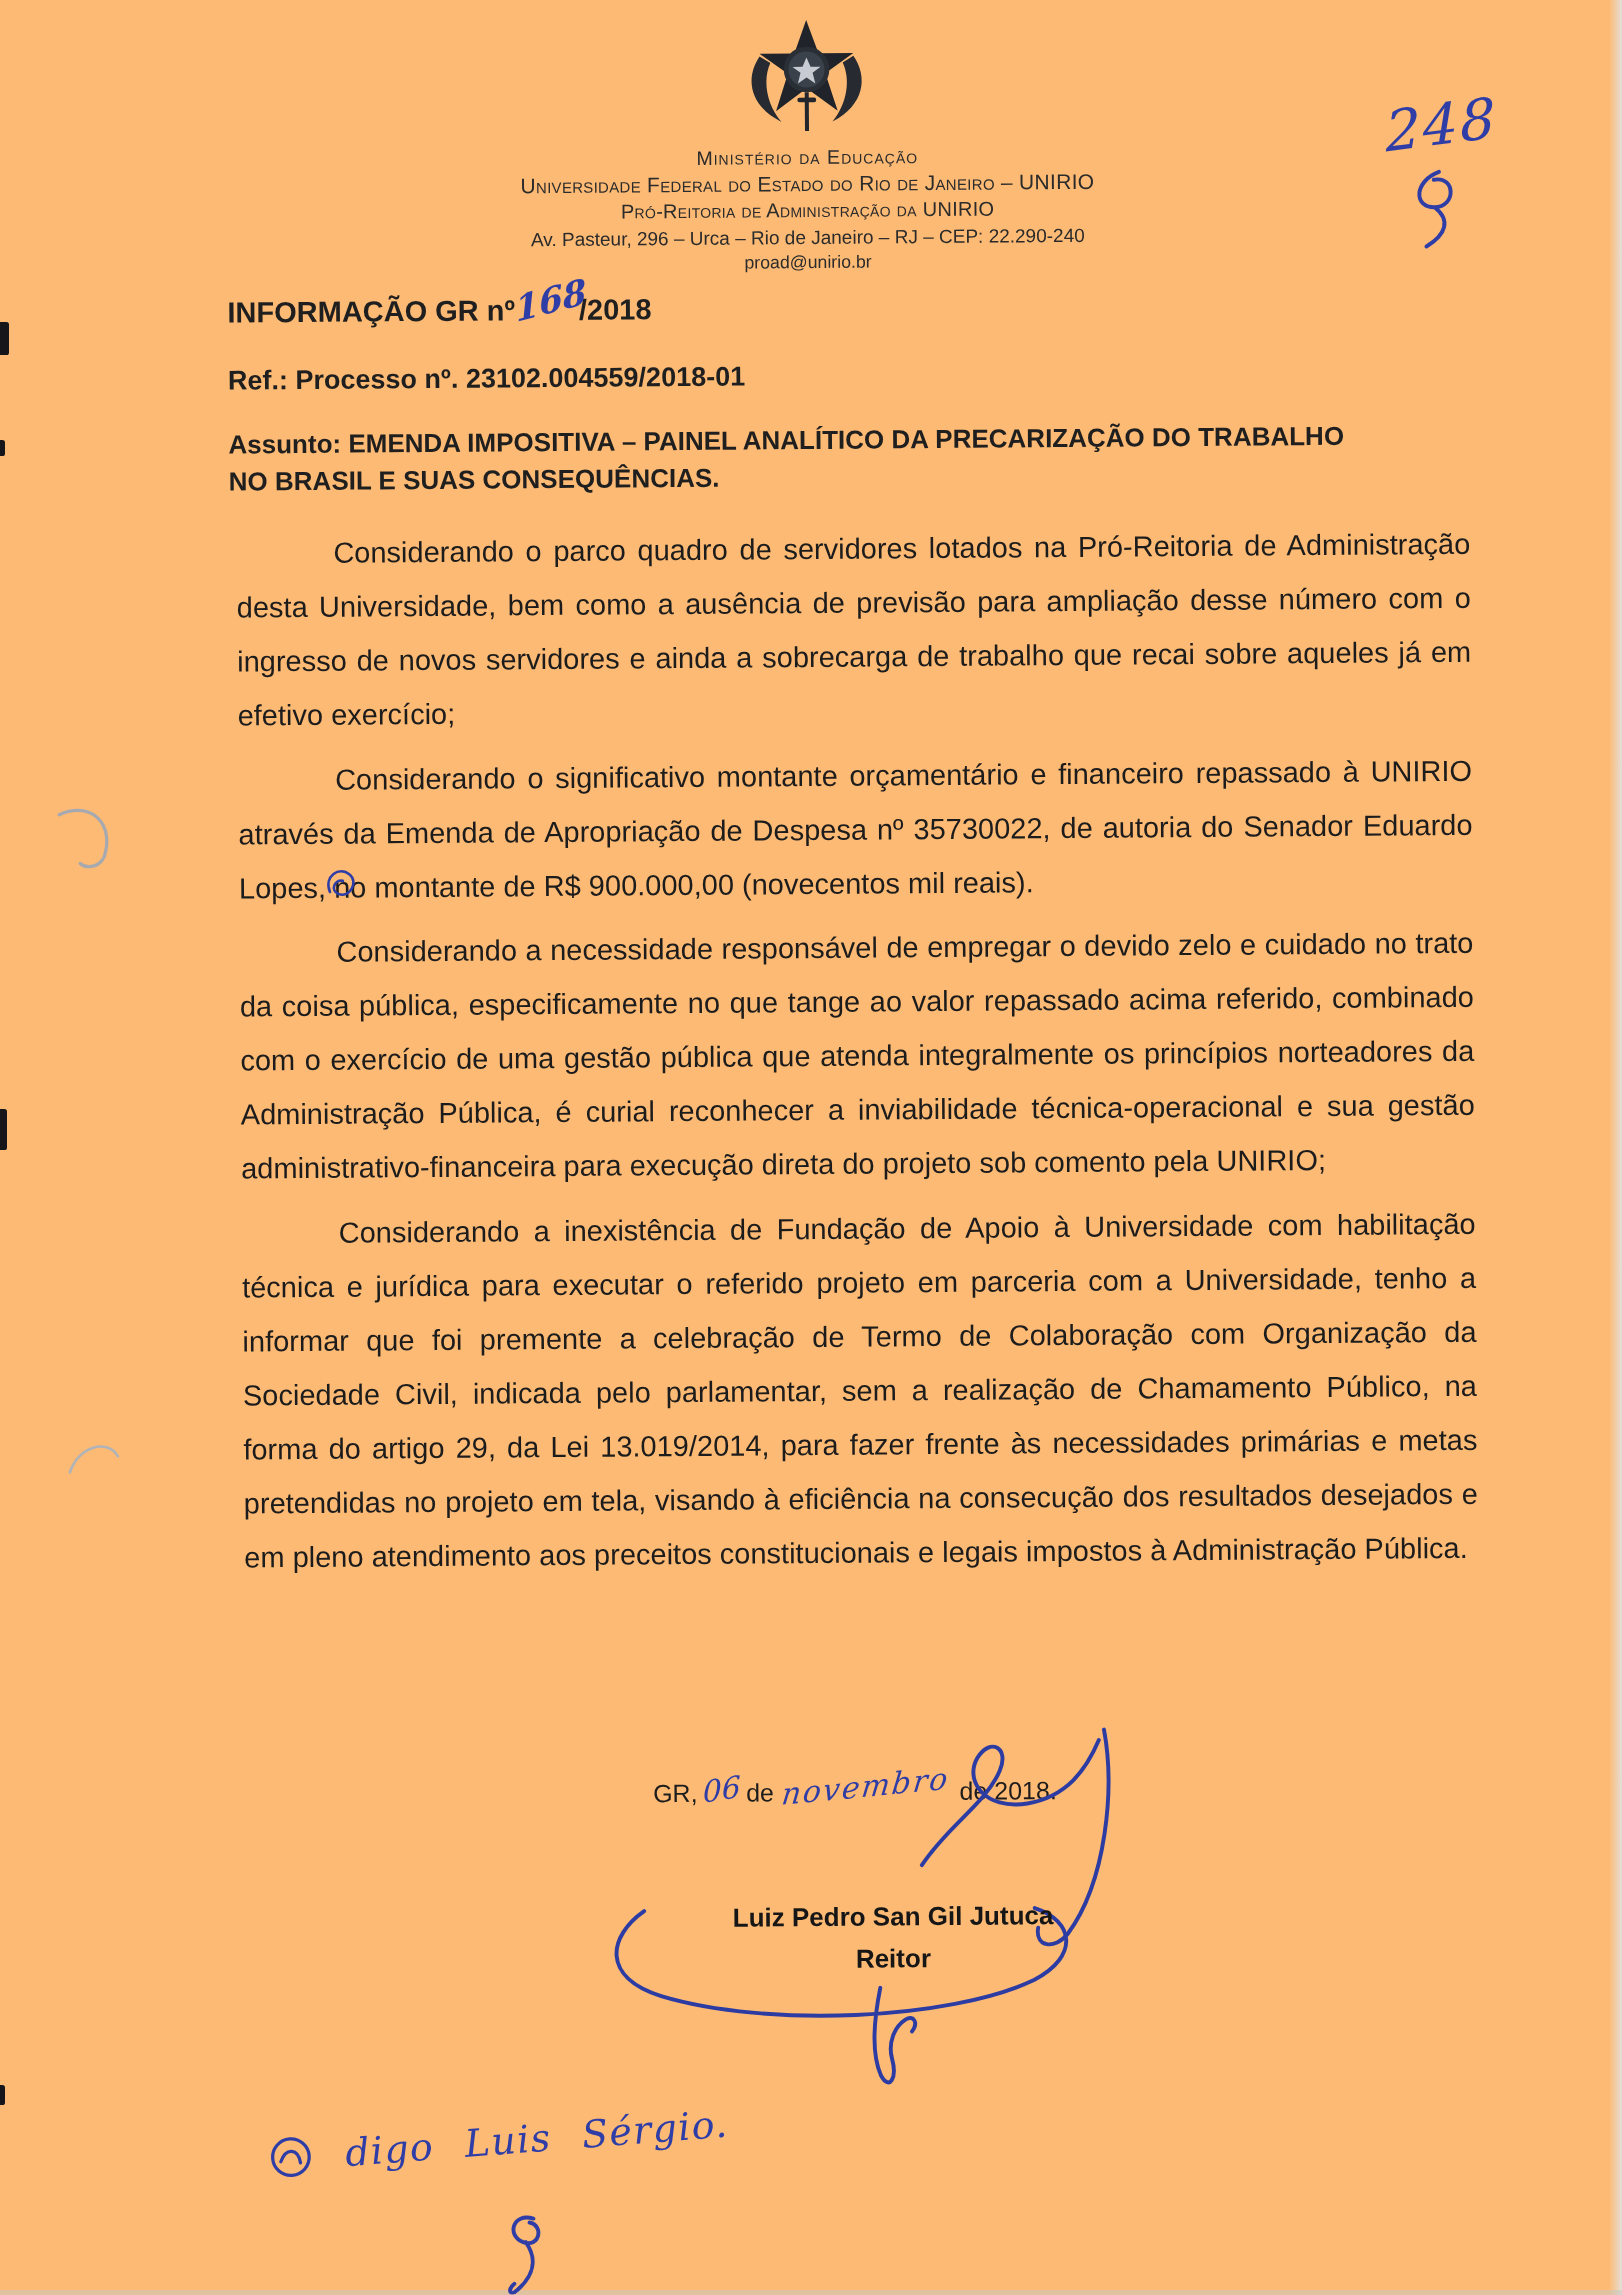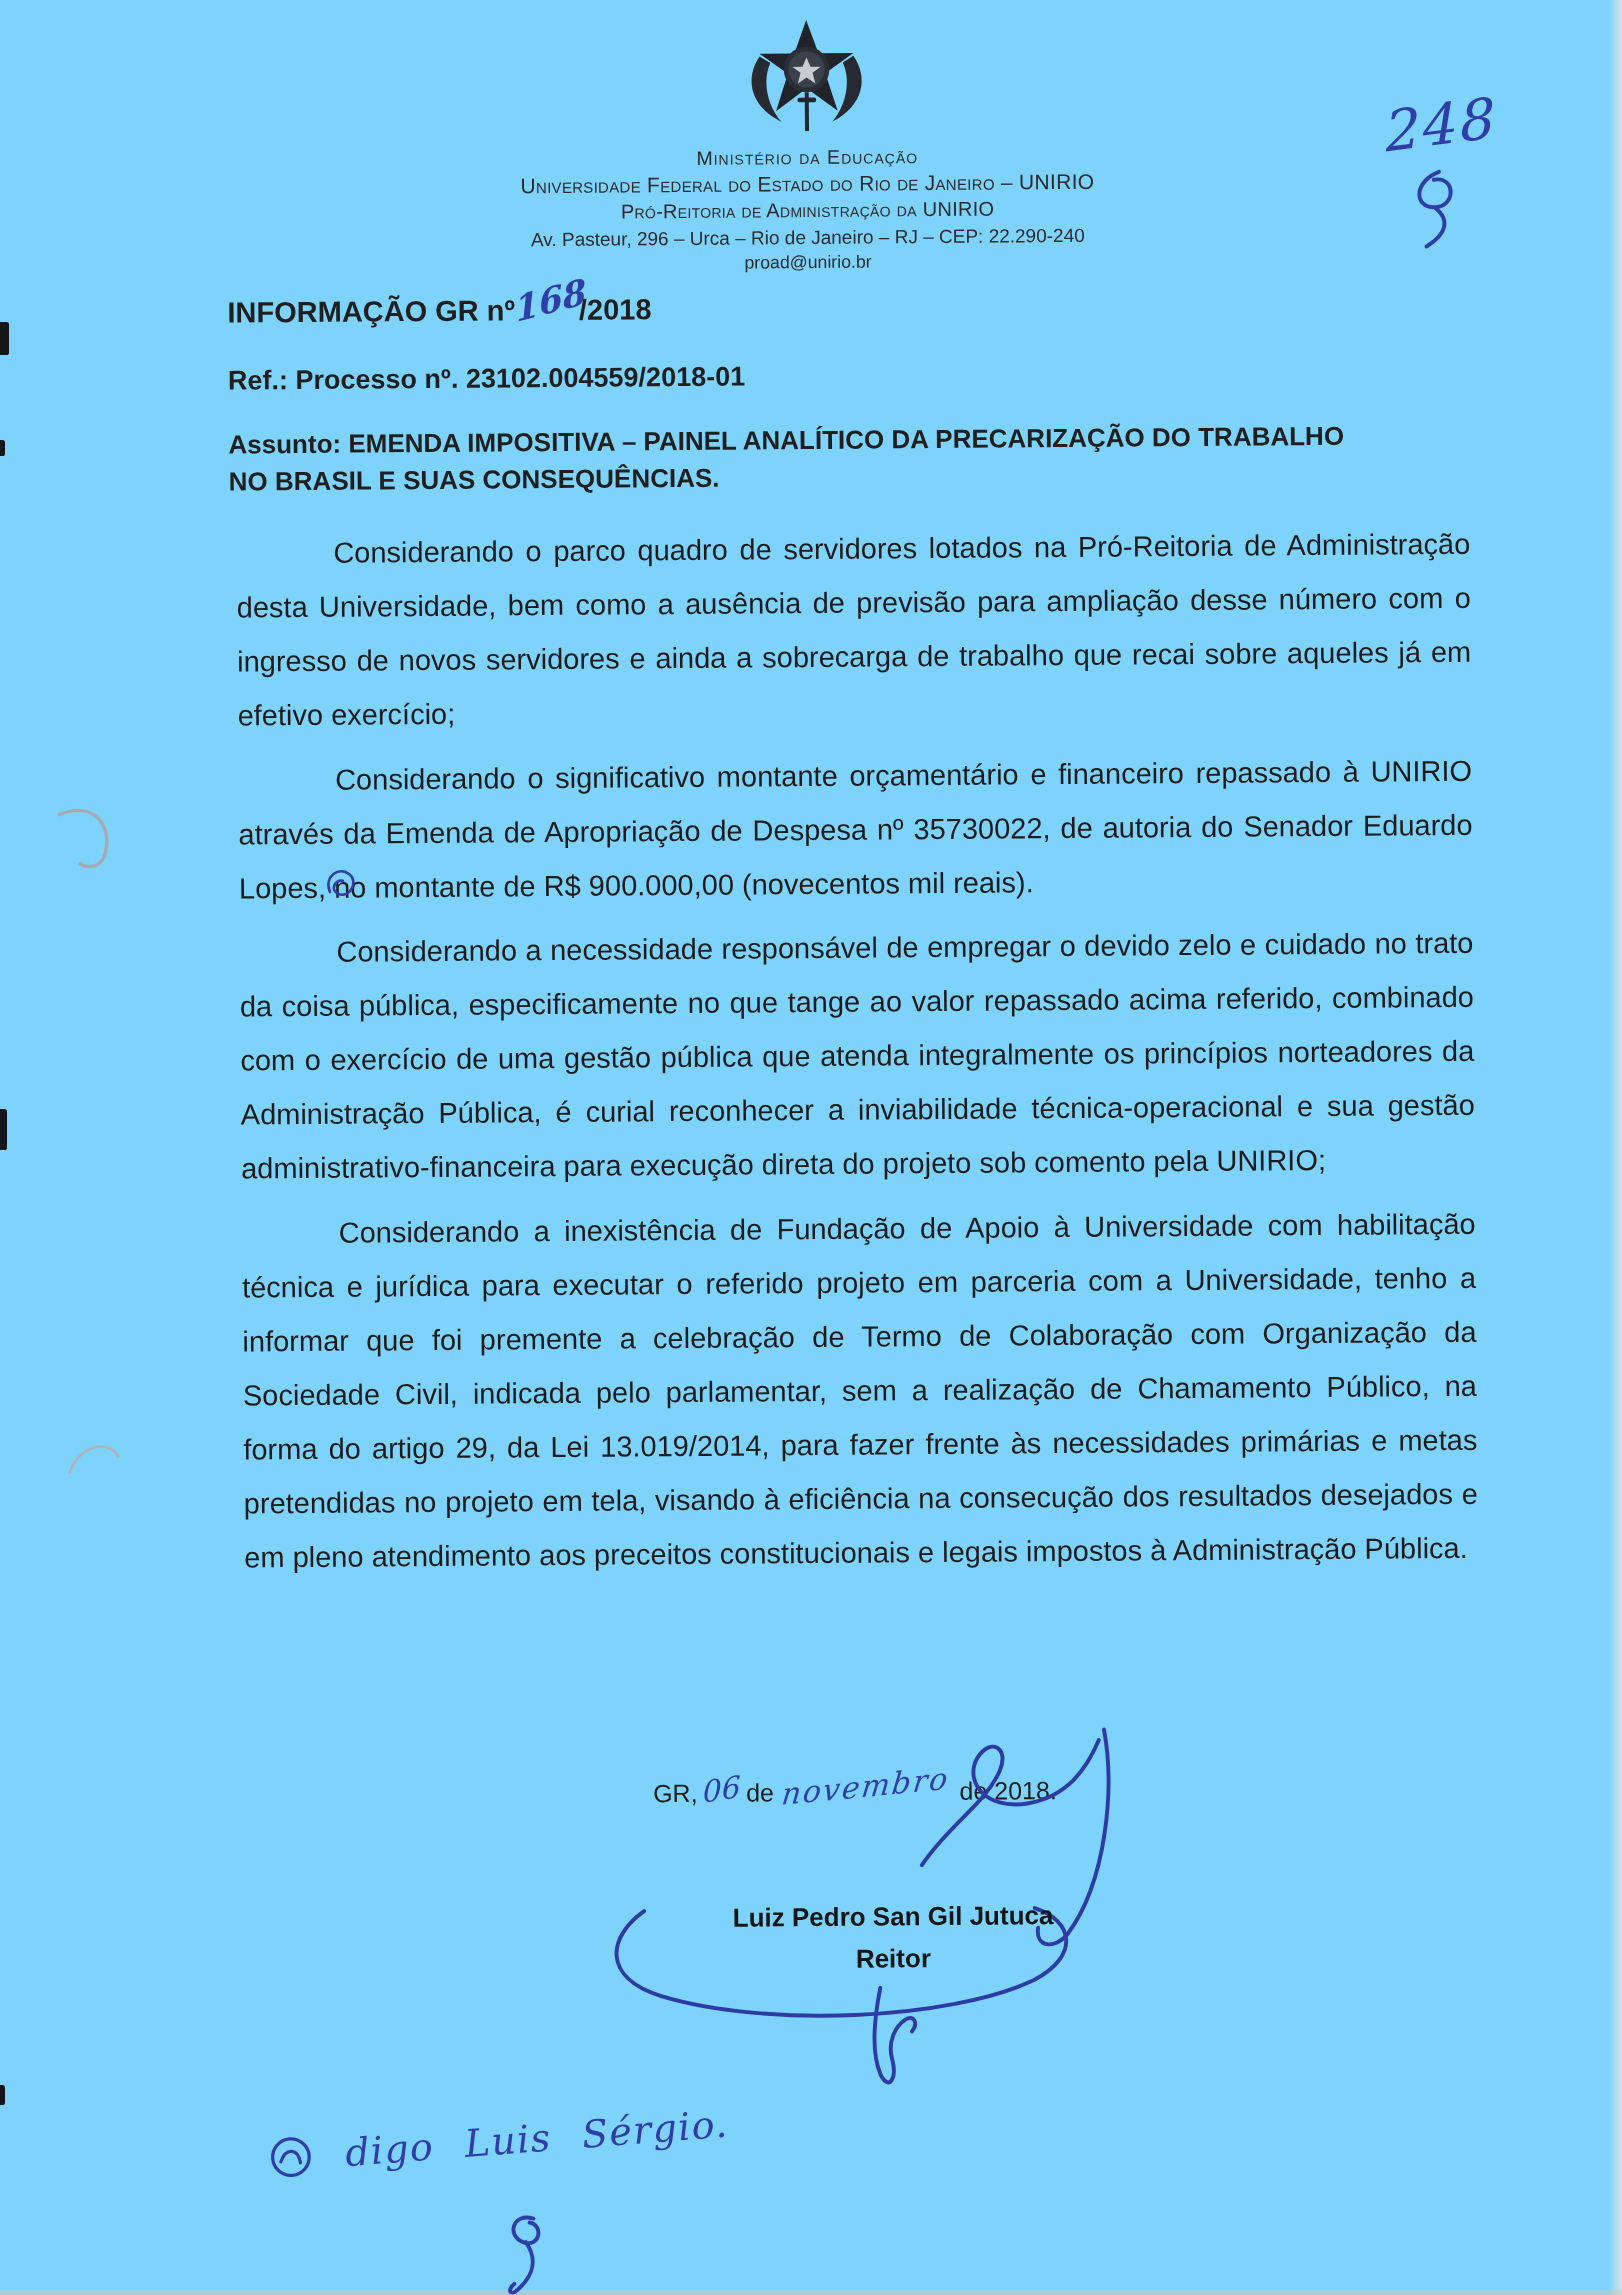--- a/index.html
+++ b/index.html
@@ -1,18 +1,18 @@
 <!DOCTYPE html>
 <html style="font-size:10.5px"><head>
 <meta charset="utf-8">
 <style>
   html,body { margin:0; padding:0; background:#d9d9d6; }
   .page {
     position:relative; width:1623px; height:2295px;
-    background:#7dd3fc; overflow:hidden;
+    background:#fdba74; overflow:hidden;
     font-family:"Liberation Sans", sans-serif; color:#1f1f1f;
   }
   .content { position:absolute; inset:0; transform:rotate(-0.45deg); transform-origin:812px 1147px; }
 
   
   .letterhead { position:absolute; top:17px; left:383px; width:864px; text-align:center; color:#2b2b2b; }
   .logo-wrap { height:124px; display:flex; justify-content:center; align-items:flex-start; }
   .lh-ministry   { font-size:19.6px; font-variant:small-caps; letter-spacing:1px; line-height:26px; margin-top:2.6px; }
   .lh-university { font-size:21px; font-variant:small-caps; letter-spacing:0.3px; line-height:27.5px; }
   .lh-department { font-size:20px; font-variant:small-caps; letter-spacing:0.3px; line-height:27.5px; }

